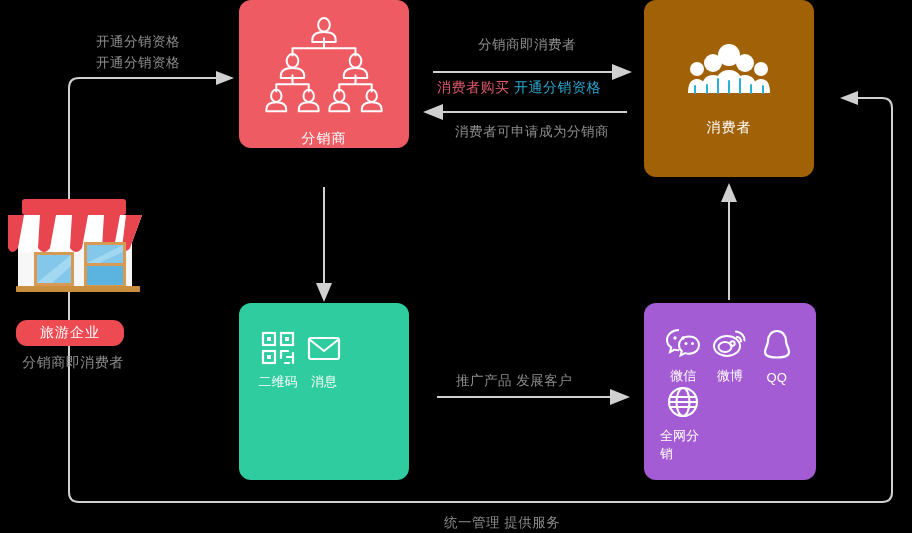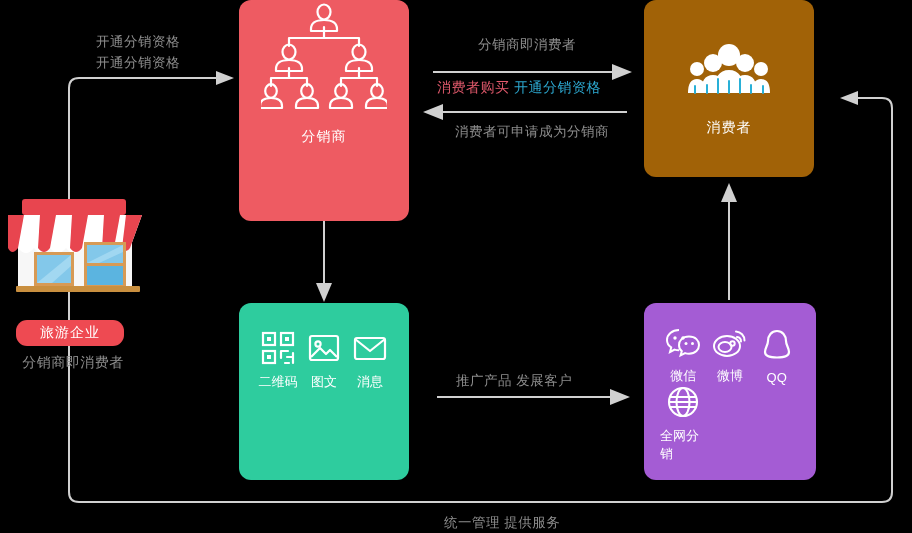--- a/index.html
+++ b/index.html
@@ -8,22 +8,22 @@
     font-family:"Liberation Sans","DejaVu Sans",sans-serif;
   }
   #stage{position:absolute;left:0;top:0;width:912px;height:533px;}
 
   
   .card{position:absolute;border-radius:12px;display:flex;flex-direction:column;
         align-items:center;justify-content:center;color:#fff;}
   .card-label{font-size:14px;color:#fff;letter-spacing:1px;}
 
   
-  #card-distributor{left:239px;top:0px;width:170px;height:221px;background:#ee5b62;
-        justify-content:flex-start;box-sizing:border-box;}
+  #card-distributor{left:239px;top:0px;width:170px;height:148px;background:#ee5b62;
+        justify-content:flex-start;padding-top:14px;box-sizing:border-box;}
   #card-distributor .card-label{margin-top:8px;}
 
   
   #card-consumer{left:644px;top:0px;width:170px;height:177px;background:#a16207;}
   #card-consumer .card-label{margin-top:22px;}
 
   
   #card-tools{left:239px;top:303px;width:170px;height:177px;background:#2ecc9e;}
   
   #card-channels{left:644px;top:303px;width:172px;height:177px;background:#a45cd4;}
@@ -227,30 +227,20 @@
             <rect x="6" y="24" width="4" height="4"></rect>
           </g>
           <g fill="none" stroke="#fff" stroke-width="2.2" stroke-linecap="round">
             <path d="M20,20 L20,27 M20,20 L27,20 M26,26 L32,26 M32,22 L32,32 M24,32 L28,32"></path>
           </g>
         </svg>
         <div class="cap">二维码</div>
       </div>
 
 
-      <div class="cell">
-        <svg width="34" height="34" viewBox="0 0 34 34">
-          <g fill="none" stroke="#fff" stroke-width="2.2" stroke-linejoin="round">
-            <rect x="3" y="5" width="28" height="24" rx="2"></rect>
-            <circle cx="11" cy="13" r="2.6"></circle>
-            <path d="M4,26 L13,17 L19,23 L23,19 L30,26"></path>
-          </g>
-        </svg>
-        <div class="cap">图文</div>
-      </div>
 
       <div class="cell">
         <svg width="34" height="34" viewBox="0 0 34 34">
           <g fill="none" stroke="#fff" stroke-width="2.2" stroke-linejoin="round">
             <rect x="2" y="7" width="30" height="21" rx="2"></rect>
             <path d="M2,8 L17,20 L32,8"></path>
           </g>
         </svg>
         <div class="cap">消息</div>
       </div>

